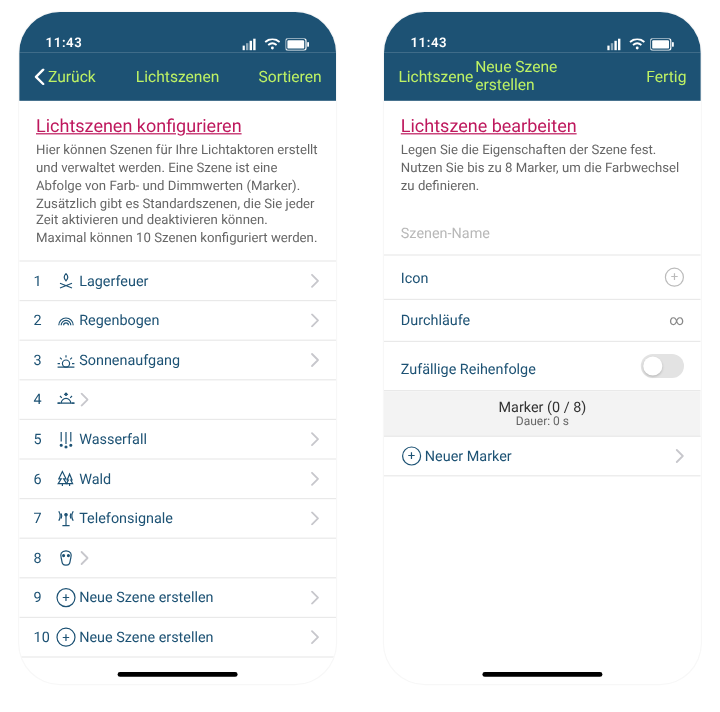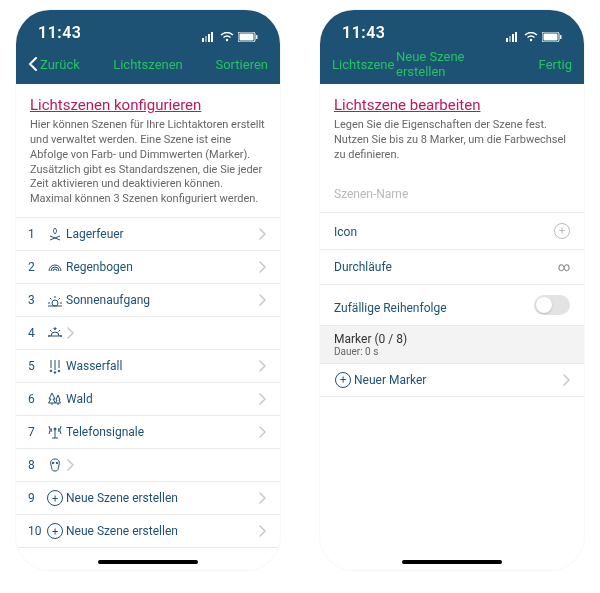--- a/index.html
+++ b/index.html
@@ -1,22 +1,22 @@
 <!DOCTYPE html>
 <html><head>
 <meta charset="utf-8">
 <style>
   * { box-sizing: border-box; margin: 0; padding: 0; font-family: -apple-system, BlinkMacSystemFont, "Segoe UI", Roboto, Helvetica, Arial, sans-serif; -webkit-font-smoothing: antialiased; }
   body { width: 600px; height: 593px; background: #fff; display: flex; gap: 40px; padding: 10px 16px; }
   .phone { width: 264px; height: 560px; background: #fff; border-radius: 34px; overflow: hidden; position: relative; box-shadow: 0 0 0 1px rgba(0,0,0,0.03); }
-  .status-bar { height: 34px; background: #1d5274; color: #fff; display: flex; align-items: flex-end; justify-content: space-between; padding: 0 22px 2px 22px; font-size: 16px; font-weight: 600; }
+  .status-bar { height: 34px; background: #1d5274; color: #fff; display: flex; align-items: flex-end; justify-content: space-between; padding: 0 22px 2px 22px; font-size: 11px; font-weight: 600; }
   .status-left { letter-spacing: 0.5px; }
   .status-right { display: flex; align-items: center; gap: 4px; }
   .status-right svg { display: block; }
-  .nav-bar { height: 40px; background: #1d5274; color: #22c55e; display: flex; align-items: center; justify-content: space-between; padding: 0 12px; font-size: 13px; }
+  .nav-bar { height: 40px; background: #1d5274; color: #bef264; display: flex; align-items: center; justify-content: space-between; padding: 0 12px; font-size: 13px; }
   .nav-left, .nav-right { min-width: 64px; display:flex; align-items:center; }
   .nav-right { justify-content:flex-end; }
   .nav-title { font-weight: 400; font-size: 13px; }
   .nav-left svg { margin-right: 2px; }
   .content { height: calc(100% - 74px); overflow: hidden; }
   .section-title { font-size: 15px; color: #be185d; padding: 12px 14px 4px; font-weight: 400; text-decoration: underline; }
   .section-desc { font-size: 11px; color: #666; line-height: 1.35; padding: 0 14px 10px; }
   .list { }
   .row { display: flex; align-items: center; padding: 8px 14px 8px 12px; border-bottom: 1px solid #e9e9e9; color: #1d5274; font-size: 12px; }
   .row:first-child { border-top: 1px solid #e9e9e9; }
@@ -27,21 +27,21 @@
   .row .chev { color: #c7c7cc; }
   .row .chev svg { display:block; }
   .home-indicator { position: absolute; bottom: 6px; left: 50%; transform: translateX(-50%); width: 100px; height: 4px; background: #000; border-radius: 3px; }
   
   .input-row { padding: 10px 14px; border-bottom: 1px solid #e9e9e9; }
   .input-placeholder { color: #b8b8b8; font-size: 12px; }
   .kv-row { display:flex; align-items:flex-end; justify-content:space-between; padding: 10px 14px; border-bottom: 1px solid #e9e9e9; font-size: 12px; color:#1d5274; }
   .kv-row .val { color:#888; }
   .switch { width: 36px; height: 20px; background: #e3e3e3; border-radius: 10px; position: relative; }
   .switch::after { content:""; position:absolute; left:2px; top:2px; width:16px; height:16px; background:#fff; border-radius:50%; box-shadow:0 1px 2px rgba(0,0,0,0.2); }
-  .marker-header { background:#f3f3f3; padding: 6px 14px; border-bottom:1px solid #e9e9e9; }
+  .marker-header { background:#f3f3f3; padding: 6px 14px; border-bottom:1px solid #e9e9e9;text-align:center; }
   .marker-header .t1 { font-size: 12px; color:#333; }
   .marker-header .t2 { font-size: 10px; color:#666; }
   .plus-circle { width:16px; height:16px; border:1px solid #1d5274; border-radius:50%; display:inline-flex; align-items:center; justify-content:center; color:#1d5274; font-size:11px; line-height:1; }
   .plus-circle.grey { border-color:#bbb; color:#bbb; }
 </style>
 </head>
 <body>
 
 <div class="phone">
   <div class="status-bar">
@@ -72,21 +72,21 @@
         </svg>
       <span>Zurück</span>
     </span>
     <span class="nav-title">Lichtszenen</span>
     <span class="nav-right">
         <span>Sortieren</span>
       </span>
   </div>
   <div class="content">
     <div class="section-title">Lichtszenen konfigurieren</div>
-    <div class="section-desc">Hier können Szenen für Ihre Lichtaktoren erstellt und verwaltet werden. Eine Szene ist eine Abfolge von Farb- und Dimmwerten (Marker). Zusätzlich gibt es Standardszenen, die Sie jeder Zeit aktivieren und deaktivieren können. Maximal können 3 Szenen konfiguriert werden.</div>
+    <div class="section-desc">Hier können Szenen für Ihre Lichtaktoren erstellt und verwaltet werden. Eine Szene ist eine Abfolge von Farb- und Dimmwerten (Marker). Zusätzlich gibt es Standardszenen, die Sie jeder Zeit aktivieren und deaktivieren können. Maximal können 10 Szenen konfiguriert werden.</div>
     <div class="list" id="left-list">
         <div class="row">
           <span class="num">1</span>
           <span class="ico">
             <svg width="16" height="16" viewBox="0 0 16 16" fill="none" stroke="#1d5274" stroke-width="1">
               <path d="M8 2 C6 4 6 6 8 8 C10 6 10 4 8 2 Z"></path>
               <path d="M3 14 L13 10 M3 10 L13 14"></path>
             </svg>
           </span>
           <span class="label">Lagerfeuer</span>

